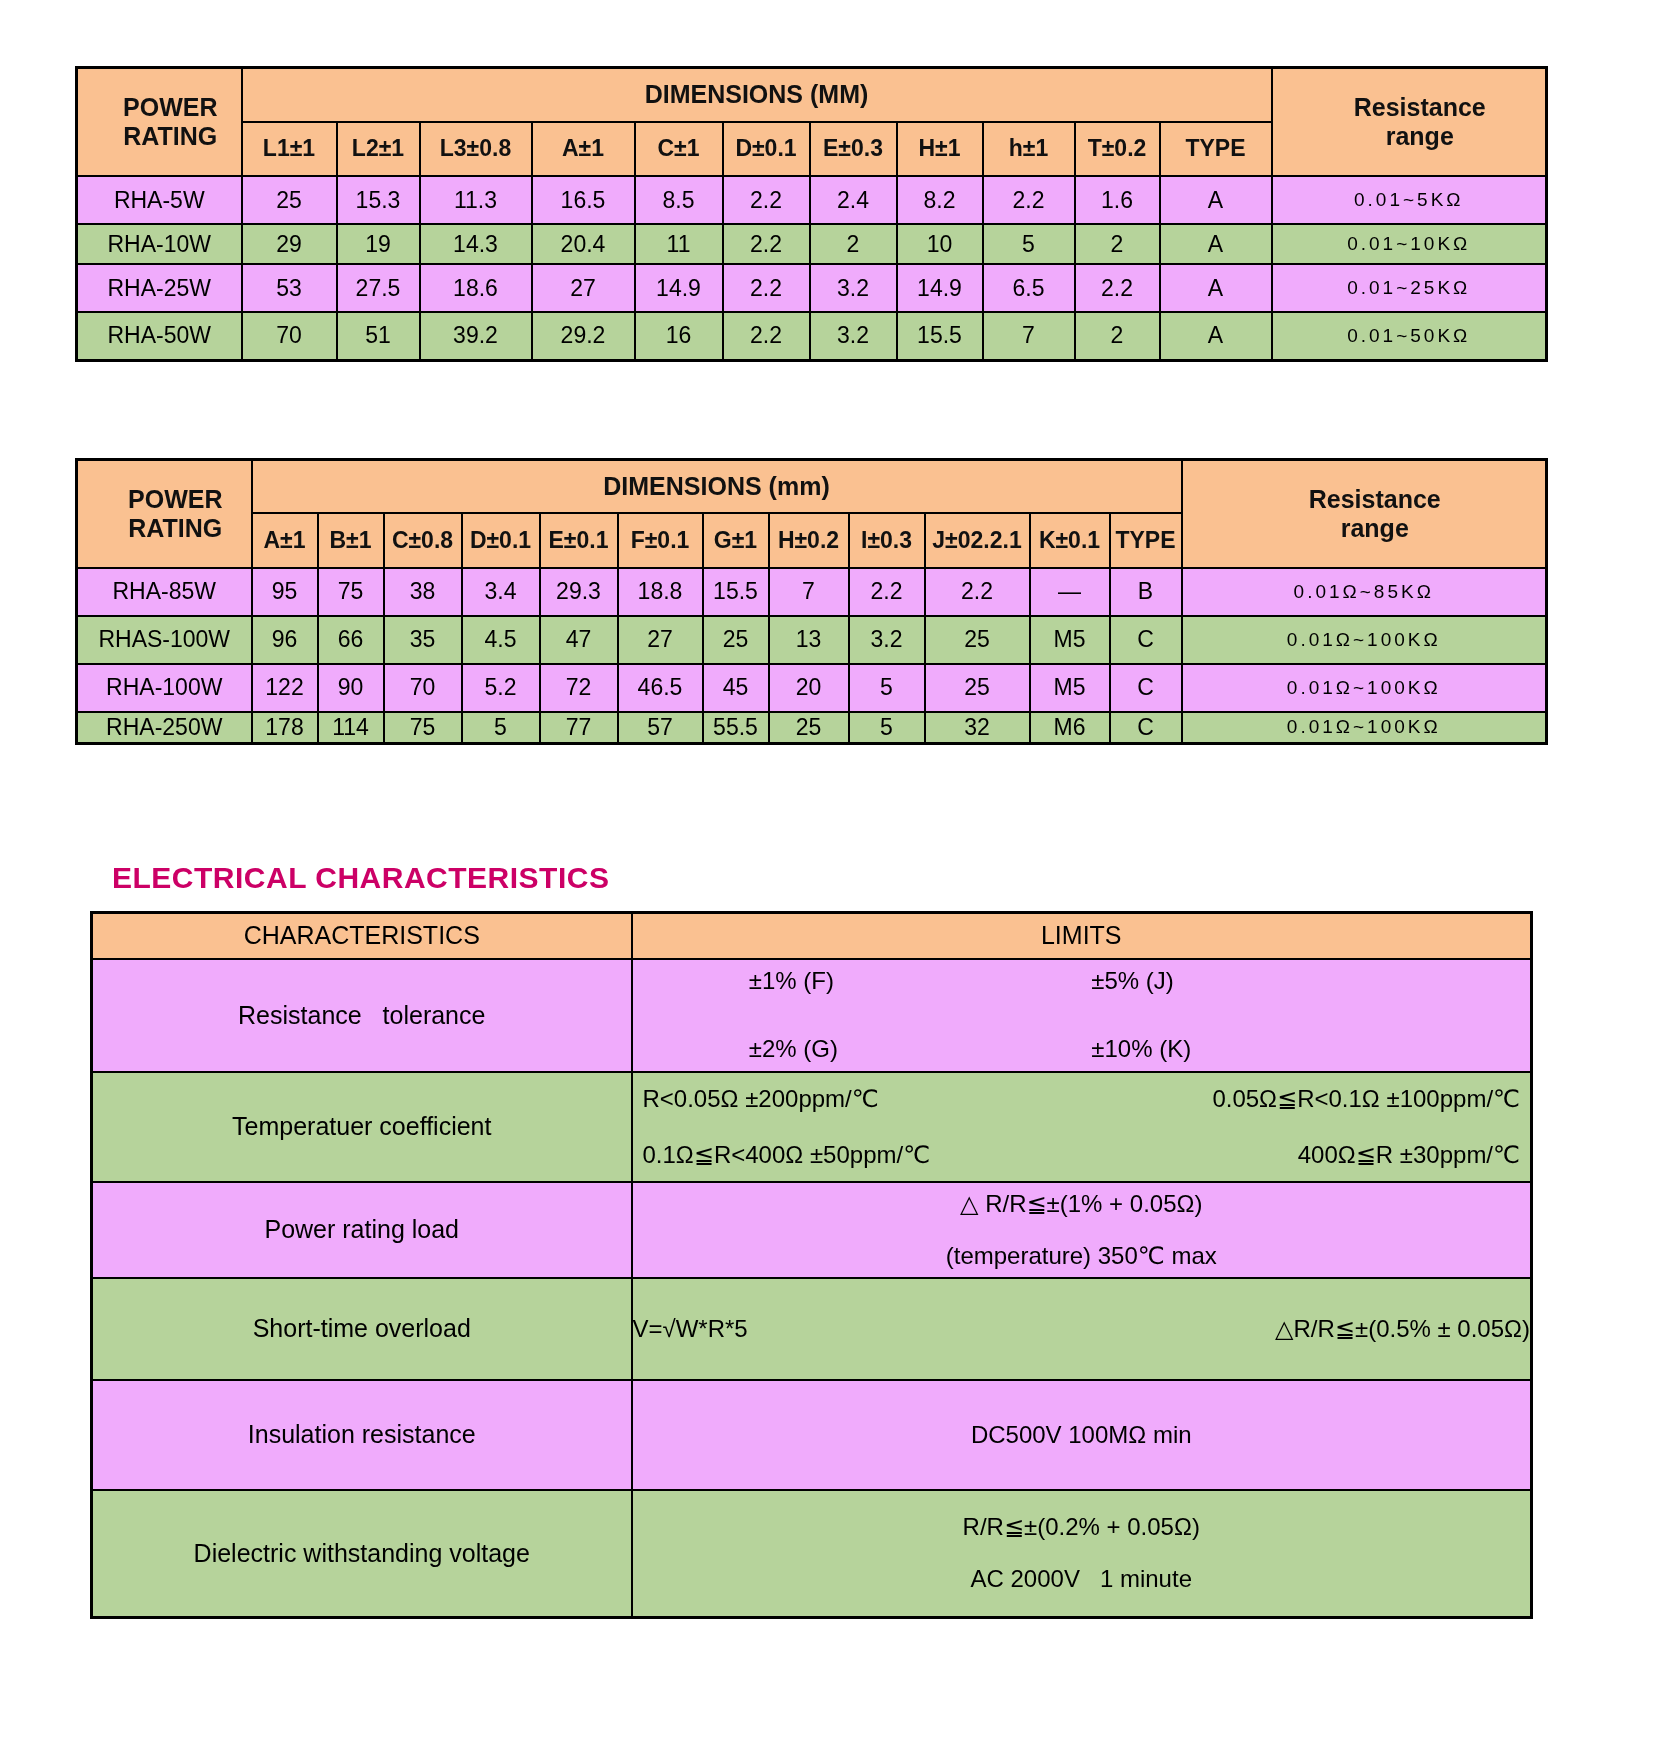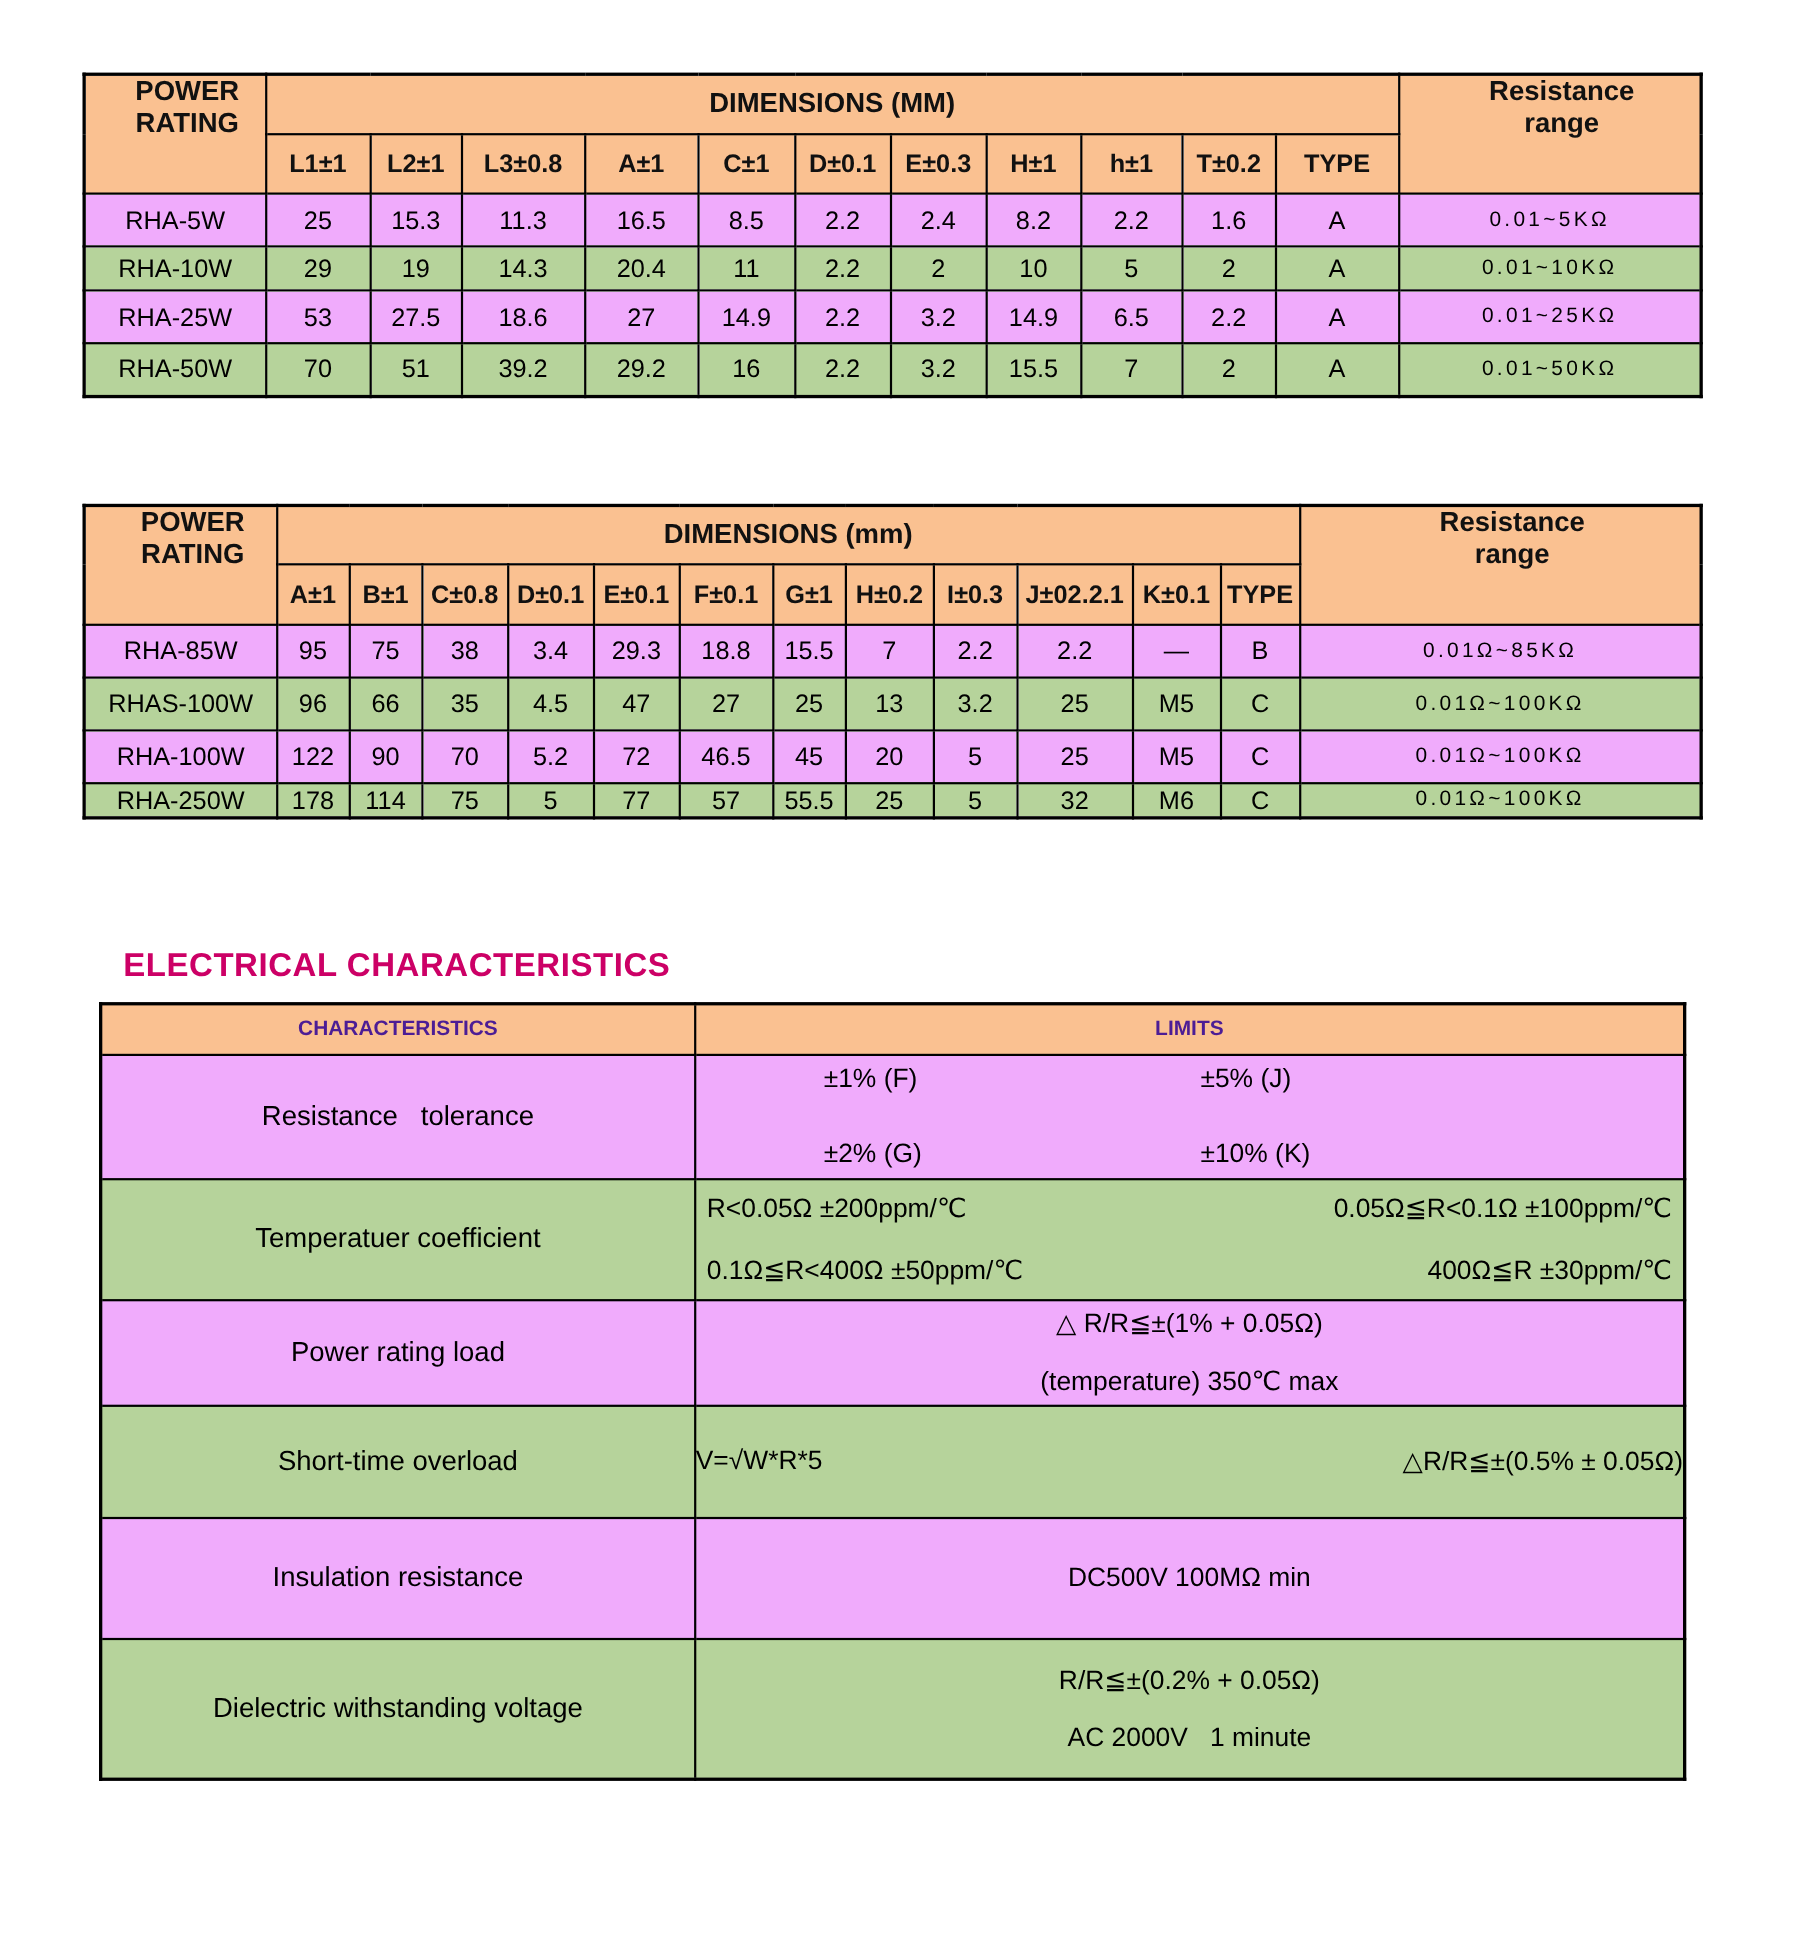--- a/index.html
+++ b/index.html
@@ -18,21 +18,21 @@
     text-align: center;
     vertical-align: middle;
     padding: 0;
     overflow: hidden;
   }
   .t1 { margin-top: 66px; }
   .t2 { margin-top: 96px; }
   .hdr { background: #fac191; font-weight: bold; font-size: 25px; color: #111; }
   .subhdr th { background: #fac191; font-weight: bold; font-size: 23px; color: #111; }
   .stack2 {
-    display: flex; flex-direction: column; justify-content: flex-start;
+    display: flex; flex-direction: column; justify-content: center;
     height: 106px;
     margin-left: 22px;
   }
   tr.light td { background: #f0abfc; }
   tr.dark td  { background: #b6d39b; }
   .t-dim td { font-size: 23px; }
   td.res { letter-spacing: 3px; font-size: 19px; }
 
   .el-title {
     margin: 116px 0 16px 112px;
@@ -40,21 +40,21 @@
     font-weight: bold;
     color: #cc0066;
     letter-spacing: 0.5px;
   }
   .t-el { margin-left: 90px; border: 3px solid #000; }
   .t-el th, .t-el td {
     border: 2px solid #000;
     vertical-align: middle;
     padding: 0;
   }
-  .t-el th { background: #fac191; font-weight: bold; font-size: 19px; text-align: center; color: #4c1d95; }
+  .t-el th { background: #fac191; font-weight: normal; font-size: 25px; text-align: center; color: #000000; }
   .t-el td.label { text-align: center; font-size: 25px; white-space: pre-wrap; }
   .t-el td.limits { font-size: 24px; }
   .t-el span { white-space: pre-wrap; }
 
   .tol-grid {
     display: grid;
     grid-template-columns: 48% 52%;
     row-gap: 40px;
   }
   .tol-a { padding-left: 27%; text-align: left; }

